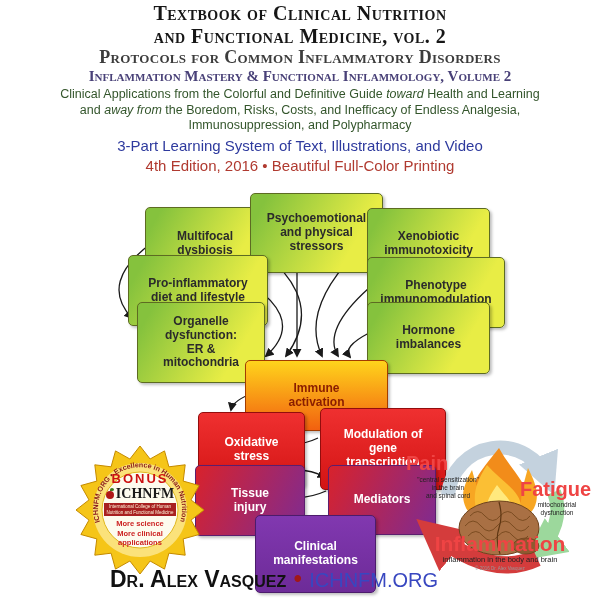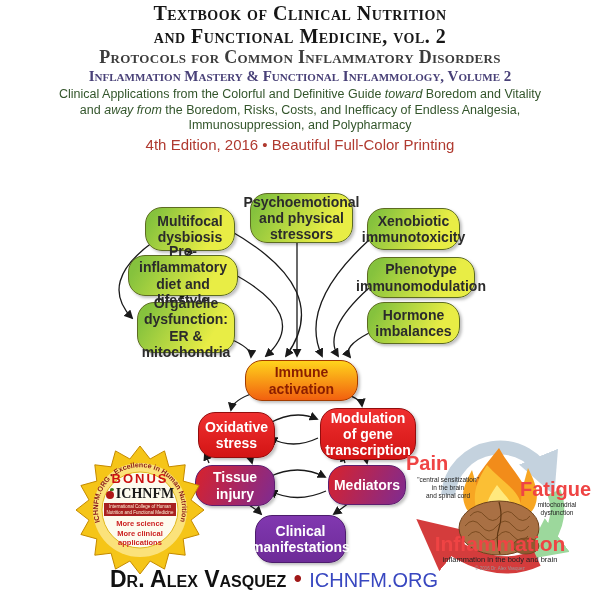--- a/index.html
+++ b/index.html
@@ -13,22 +13,22 @@
   .sub1{font-family:"Liberation Serif",serif;font-variant:small-caps;font-weight:bold;
         color:#3c3c3c;font-size:18px;line-height:1.05;margin-top:2px;letter-spacing:.3px;}
   .sub2{font-family:"Liberation Serif",serif;font-variant:small-caps;font-weight:bold;
         color:#494178;font-size:15px;line-height:1.1;margin-top:1px;}
   .desc{color:#33552b;font-size:12.5px;line-height:1.22;margin-top:3px;}
   .desc i{font-style:italic;}
   .learning{color:#2e3a9e;font-size:15px;margin-top:4px;}
   .edition{color:#b03a30;font-size:15px;margin-top:3px;}
   
   .box{position:absolute;display:flex;align-items:center;justify-content:center;
-       text-align:center;font-weight:bold;font-size:14px;line-height:1.15;
-       border-radius:17px;box-shadow:2px 2px 3px rgba(0,0,0,.25);z-index:2;padding:3px;}
+       text-align:center;font-weight:bold;font-size:12px;line-height:1.15;
+       border-radius:5px;box-shadow:2px 2px 3px rgba(0,0,0,.25);z-index:2;padding:18px;}
   .gbox{background:linear-gradient(120deg,#85c23d 10%,#e8ed45 75%);
         border:1px solid #5d6b22;color:#2b2b2b;}
   .obox{background:linear-gradient(180deg,#ffd41c,#f2600f);
         border:1px solid #a33c00;color:#8a1d00;}
   .rbox{background:linear-gradient(180deg,#ef3030,#d31414);
         border:1px solid #930d0d;color:#fff;}
   .pbox{background:linear-gradient(115deg,#d8222c,#7e2b92);
         border:1px solid #5c1e6e;color:#fff;}
   .cbox{background:linear-gradient(180deg,#8138b0,#6d2b98);
         border:1px solid #4c1c6c;color:#fff;}
@@ -71,24 +71,25 @@
 <body>
 
 <div class="page">
 
   <div class="header">
     <div class="title-line">Textbook of Clinical Nutrition</div>
     <div class="title-line">and Functional Medicine, vol. 2</div>
     <div class="sub1">Protocols for Common Inflammatory Disorders</div>
     <div class="sub2">Inflammation Mastery &amp; Functional Inflammology, Volume 2</div>
     <div class="desc">
-      <div><span>Clinical Applications from the Colorful and Definitive Guide </span><i>toward</i><span> Boredom and Vitality</span></div>
+      <div><span>Clinical Applications from the Colorful and Definitive Guide </span><i>toward</i><span> Health and Learning</span></div>
       <div><span>and </span><i>away from</i><span> the Boredom, Risks, Costs, and Inefficacy of Endless Analgesia,</span></div>
       <div><span>Immunosuppression, and Polypharmacy</span></div>
     </div>
+    <div class="learning">3-Part Learning System of Text, Illustrations, and Video</div>
     <div class="edition">4th Edition, 2016 • Beautiful Full-Color Printing</div>
   </div>
 
   <svg class="arrows" width="600" height="600" viewBox="0 0 600 600">
     <defs>
       <marker id="ah" viewBox="0 0 10 10" refX="8" refY="5" markerWidth="7" markerHeight="7" orient="auto-start-reverse">
         <path d="M0,0 L10,5 L0,10 z" fill="#1a1a1a"></path>
       </marker>
     </defs>
     <g fill="none" stroke="#1a1a1a" stroke-width="1.3">

